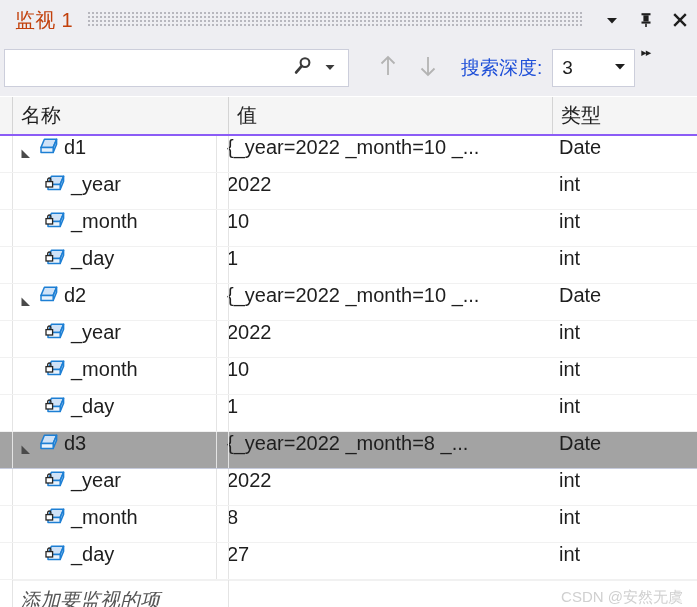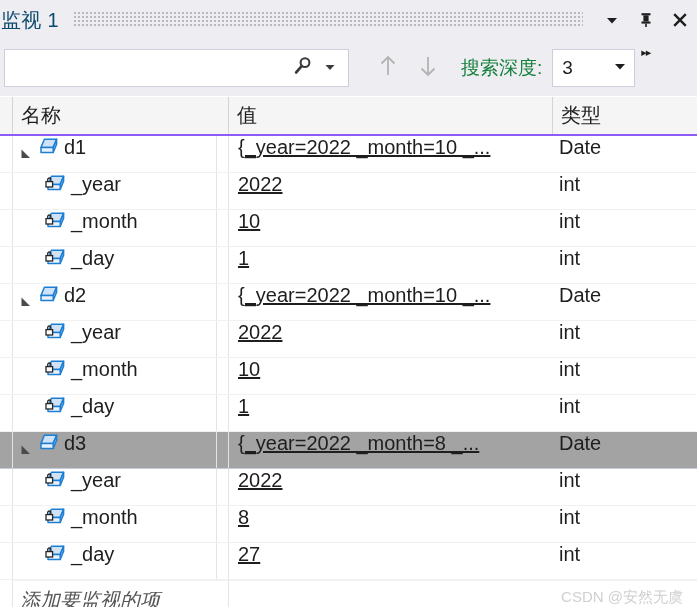--- a/index.html
+++ b/index.html
@@ -26,22 +26,22 @@
   .titlebar {
     position: absolute;
     left: 0; top: 0;
     width: 697px; height: 40px;
     background: #eeeef2;
     display: flex;
     align-items: center;
   }
   .title-text {
     font-size: 20px;
-    color: #0c4a6e;
-    padding-left: 1px;
+    color: #c2410c;
+    padding-left: 15px;
     letter-spacing: 0.3px;
     white-space: nowrap;
   }
   .drag-dots {
     flex: 1;
     height: 16px;
     margin: 0 12px 0 14px;
     background-image: radial-gradient(#b4b4bb 1px, transparent 1.2px);
     background-size: 4px 4px;
     background-position: 0 3px;
@@ -106,21 +106,21 @@
     display: flex; align-items: center; justify-content: center;
     color: #b0b0b0;
     font-size: 26px;
     line-height: 1;
   }
   .nav-arrow.up { margin-left: 22px; }
   .nav-arrow.down { margin-left: 6px; }
   .depth-label {
     margin-left: 16px;
     font-size: 19px;
-    color: #15803d;
+    color: #1d4ed8;
     white-space: nowrap;
   }
   .depth-combo {
     margin-left: 10px;
     width: 83px; height: 38px;
     background: #ffffff;
     border: 1px solid #cccedb;
     box-sizing: border-box;
     display: flex;
     align-items: center;
@@ -187,21 +187,21 @@
     height: 36px;
     display: flex;
     align-items: flex-start;
     font-size: 20px;
     color: #1e1e1e;
     box-sizing: border-box;
     white-space: nowrap;
     overflow: hidden;
   }
   .cell-name  { left: 13px;  width: 214px; }
-  .cell-value { left: 231px; width: 322px; padding-left: 7px; text-decoration: underline; }
+  .cell-value { left: 220px; width: 322px; padding-left: 7px; }
   .cell-type  { left: 553px; width: 144px; padding-left: 6px; }
   .val-red { color: #e01b24; }
 
   .expander {
     width: 18px; height: 36px;
     display: flex; align-items: center; justify-content: center;
     flex: 0 0 auto;
     margin-right: 2px;
   }
   .node-name { margin-left: 3px; }

